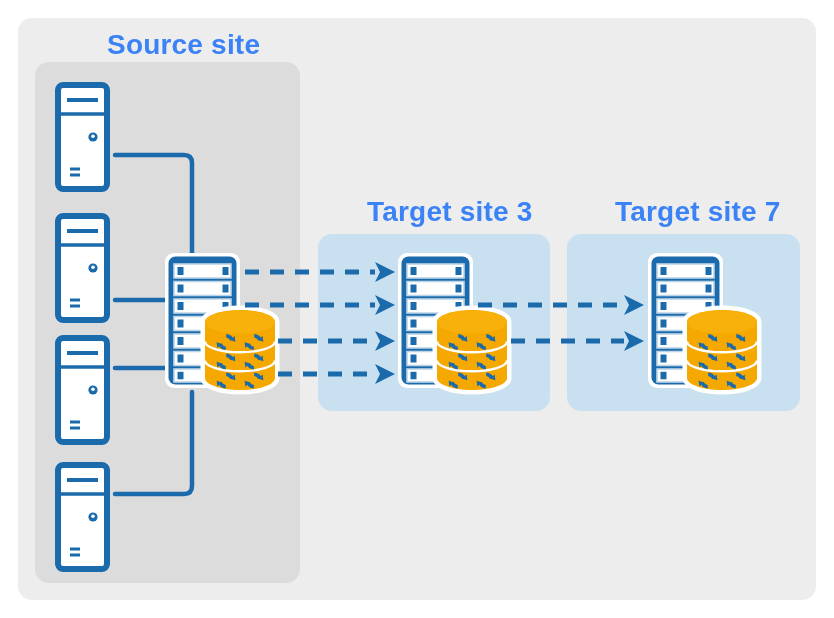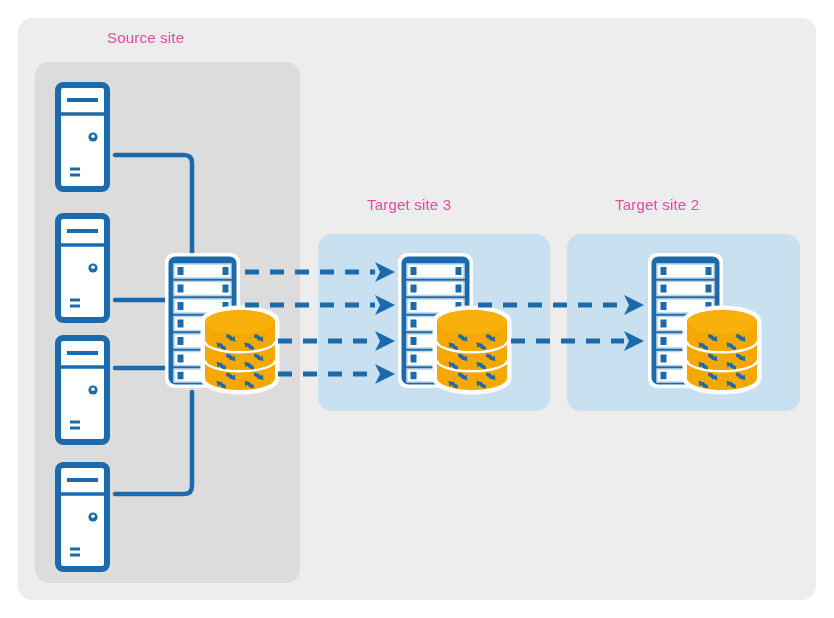--- a/index.html
+++ b/index.html
@@ -46,23 +46,23 @@
     height: 177px;
     background: #c8e0f0;
     border-radius: 14px;
   }
   .target-panel.t1 { left: 318px; width: 232px; }
   .target-panel.t2 { left: 567px; width: 233px; }
 
   
   .site-title {
     position: absolute;
-    color: #ec4899;
-    font-size: 15px;
-    font-weight: normal;
+    color: #3b82f6;
+    font-size: 28px;
+    font-weight: bold;
     letter-spacing: 0.2px;
     white-space: nowrap;
   }
   .title-source { left: 107px; top: 29px; }
   .title-t1 { left: 367px; top: 196px; }
   .title-t2 { left: 615px; top: 196px; }
 
   
   .layer {
     position: absolute;
@@ -77,21 +77,21 @@
 
 <div id="diagram">
 
   <div class="outer-panel"></div>
   <div class="source-panel"></div>
   <div class="target-panel t1"></div>
   <div class="target-panel t2"></div>
 
   <div class="site-title title-source">Source site</div>
   <div class="site-title title-t1">Target site 3</div>
-  <div class="site-title title-t2">Target site 2</div>
+  <div class="site-title title-t2">Target site 7</div>
 
   <svg class="layer" viewBox="0 0 834 618" width="834" height="618">
     <defs>
 
       <g id="pc-tower">
         <rect x="0" y="0" width="55" height="110" rx="7" fill="#ffffff"></rect>
         <rect x="3" y="3" width="49" height="104" rx="5" fill="none" stroke="#1b6aab" stroke-width="6"></rect>
         <line x1="6" y1="32" x2="49" y2="32" stroke="#1b6aab" stroke-width="3.5"></line>
         <line x1="12" y1="18" x2="43" y2="18" stroke="#1b6aab" stroke-width="4"></line>
         <circle cx="38" cy="55" r="4.6" fill="#1b6aab"></circle>

